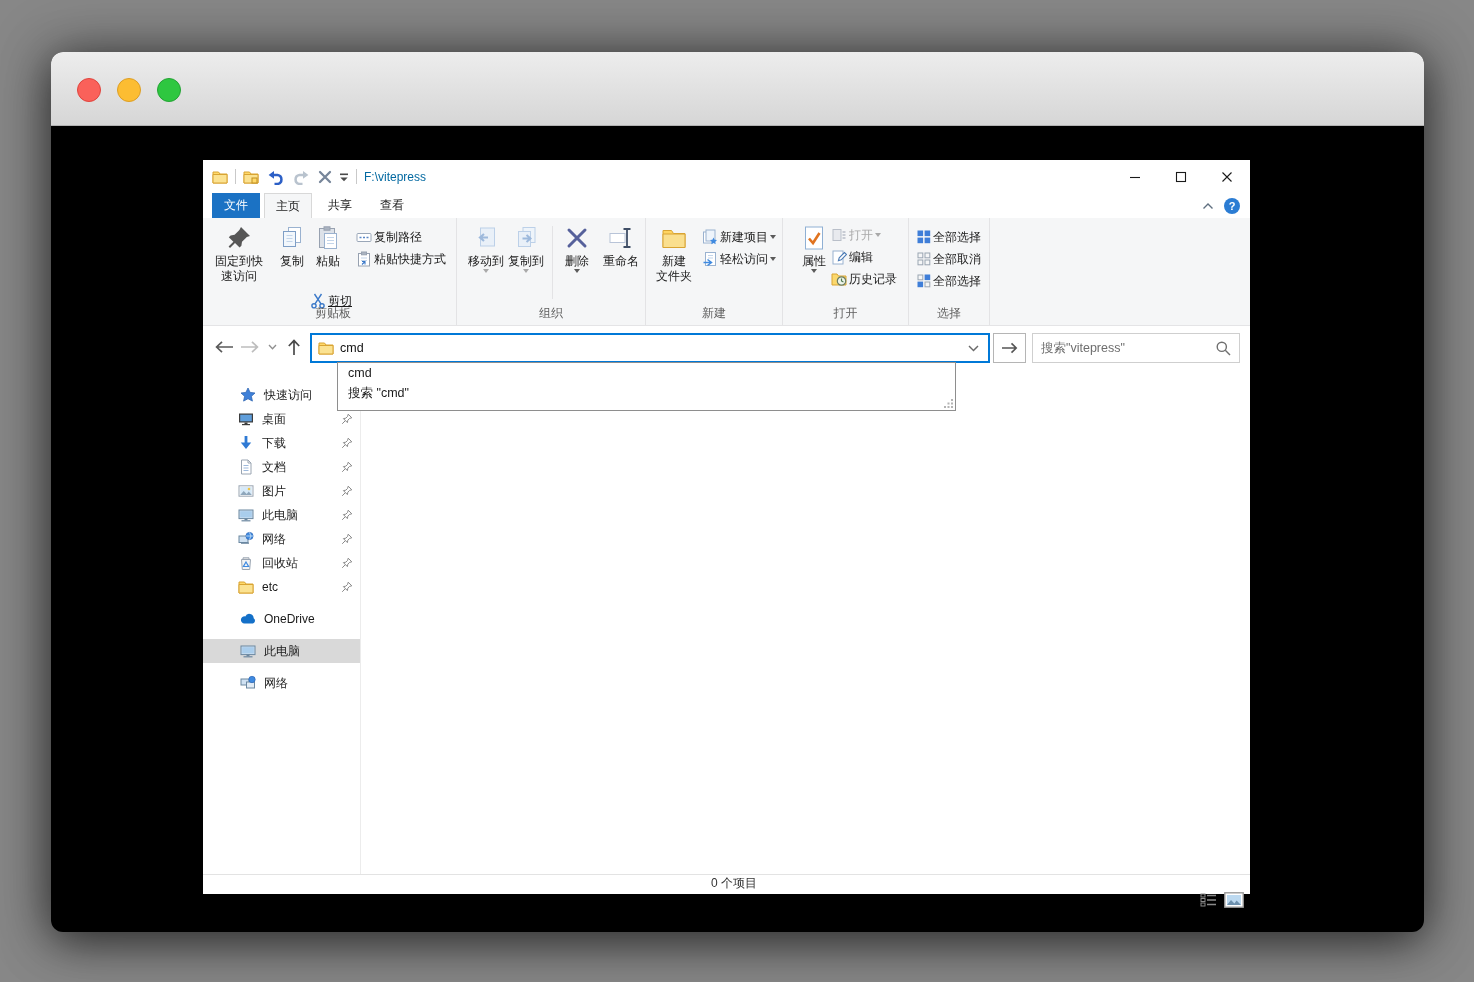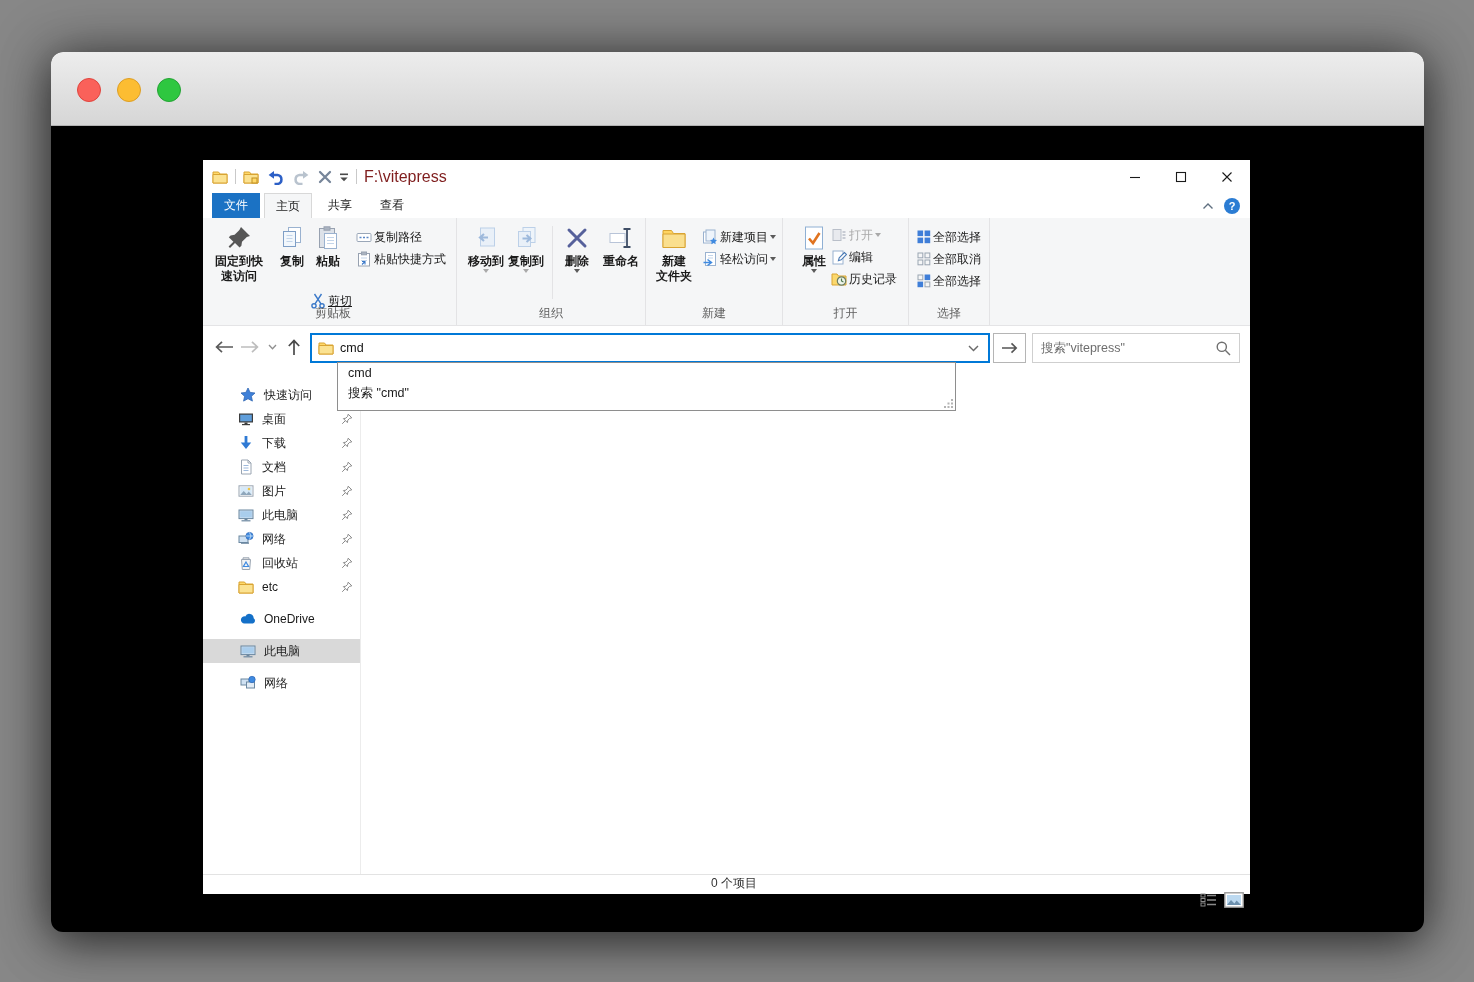--- a/index.html
+++ b/index.html
@@ -17,38 +17,38 @@
   .light.yellow{left:66px;background:#fcbd32;border:1px solid #dd9e24;}
   .light.green{left:106px;background:#2ec740;border:1px solid #24a334;}
 
   
   .explorer{position:absolute;left:203px;top:160px;width:1047px;height:734px;background:#fff;
             font-size:12px;color:#1a1a1a;}
   
   .ex-titlebar{position:absolute;top:0;left:0;right:0;height:33px;background:#fff;}
   .qat{position:absolute;left:9px;top:0;height:33px;display:flex;align-items:center;gap:7px;}
   .qat-sep{width:1px;height:15px;background:#c9c9c9;}
-  .ex-title{font-size:16px;color:#7f1d1d;}
+  .ex-title{font-size:12px;color:#0369a1;}
   .win-ctrls{position:absolute;right:0;top:0;height:33px;display:flex;}
   .win-btn{width:46px;height:33px;display:flex;align-items:center;justify-content:center;}
   
   .ex-tabs{position:absolute;top:33px;left:0;right:0;height:25px;background:#fff;display:flex;padding-left:9px;}
   .tab{height:25px;min-width:48px;display:flex;align-items:center;justify-content:center;
        padding:0 6px;box-sizing:border-box;margin-right:4px;}
   .tab.file{background:#1b72c4;color:#fff;}
   .tab.active{background:#f5f6f7;border:1px solid #d8d8d8;border-bottom:none;}
   .tabs-right{position:absolute;right:10px;top:38px;display:flex;align-items:center;gap:10px;}
   .help-circle{width:16px;height:16px;border-radius:50%;background:#2b7cd3;color:#fff;font-size:11px;
                font-weight:bold;display:flex;align-items:center;justify-content:center;}
   
   .ex-ribbon{position:absolute;top:58px;left:0;right:0;height:108px;background:#f5f6f7;
              border-bottom:1px solid #e4e4e6;display:flex;padding-left:7px;box-sizing:border-box;}
   .rgroup{position:relative;height:100%;border-right:1px solid #e3e3e5;box-sizing:border-box;}
   .rlabel{position:absolute;bottom:3px;left:0;right:0;text-align:center;color:#5f5f5f;font-size:12px;}
-  .bigbtn{position:absolute;display:flex;flex-direction:column;align-items:center;text-align:left;font-weight:bold;}
+  .bigbtn{position:absolute;display:flex;flex-direction:column;align-items:center;text-align:left;}
   .bigbtn .ic{height:32px;display:flex;align-items:center;justify-content:center;}
   .bigbtn .lb{line-height:15px;}
   .smallrow{display:flex;align-items:center;gap:2px;height:22px;white-space:nowrap;}
   .mdown{width:0;height:0;border-left:3.5px solid transparent;border-right:3.5px solid transparent;
          border-top:4px solid #5a5a5a;}
   .mdown.dis{border-top-color:#a9a9a9;}
   .dis-t{color:#a9a9a9;}
   .rdivider{position:absolute;top:8px;bottom:26px;width:1px;background:#e3e3e5;}
   
   .ex-addr{position:absolute;top:167px;left:0;right:0;height:40px;background:#fff;}

